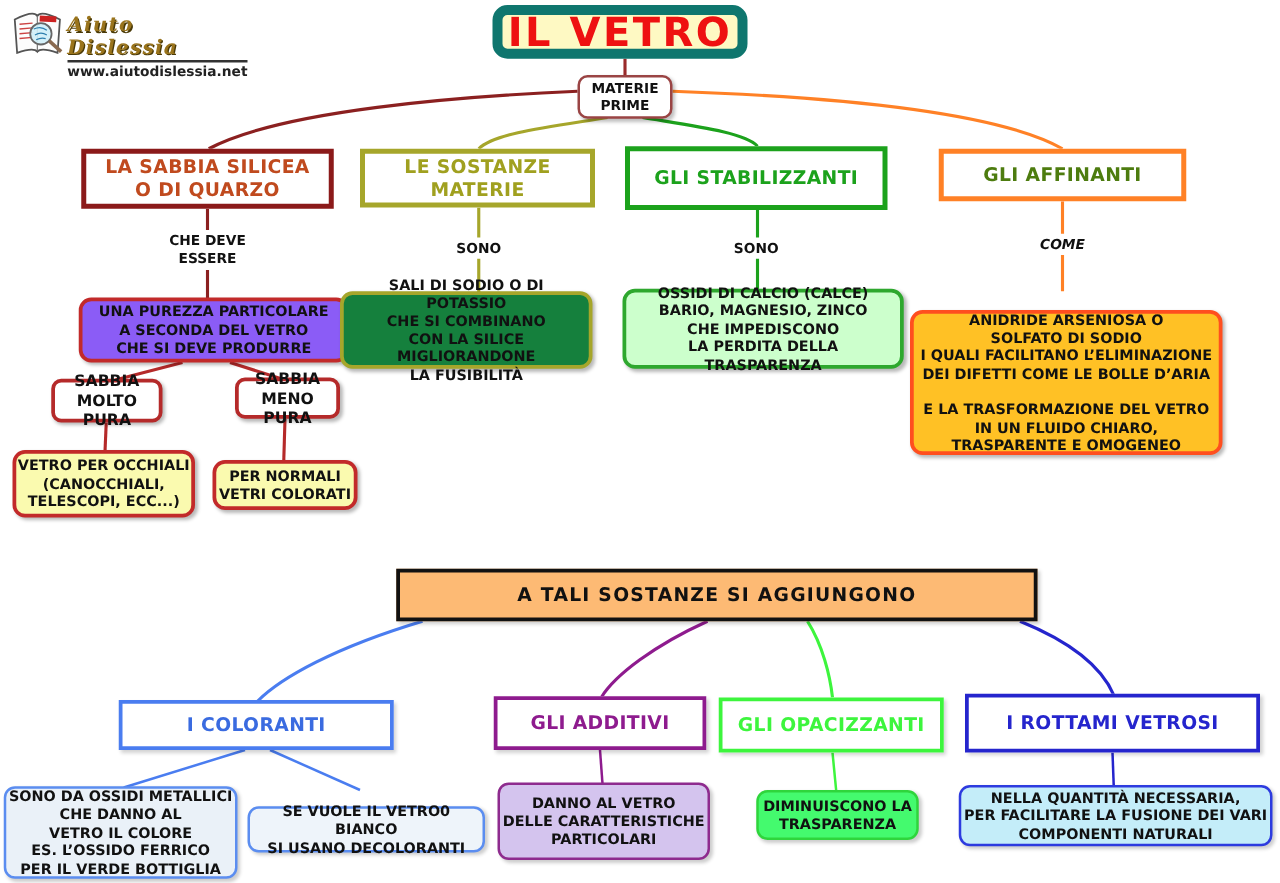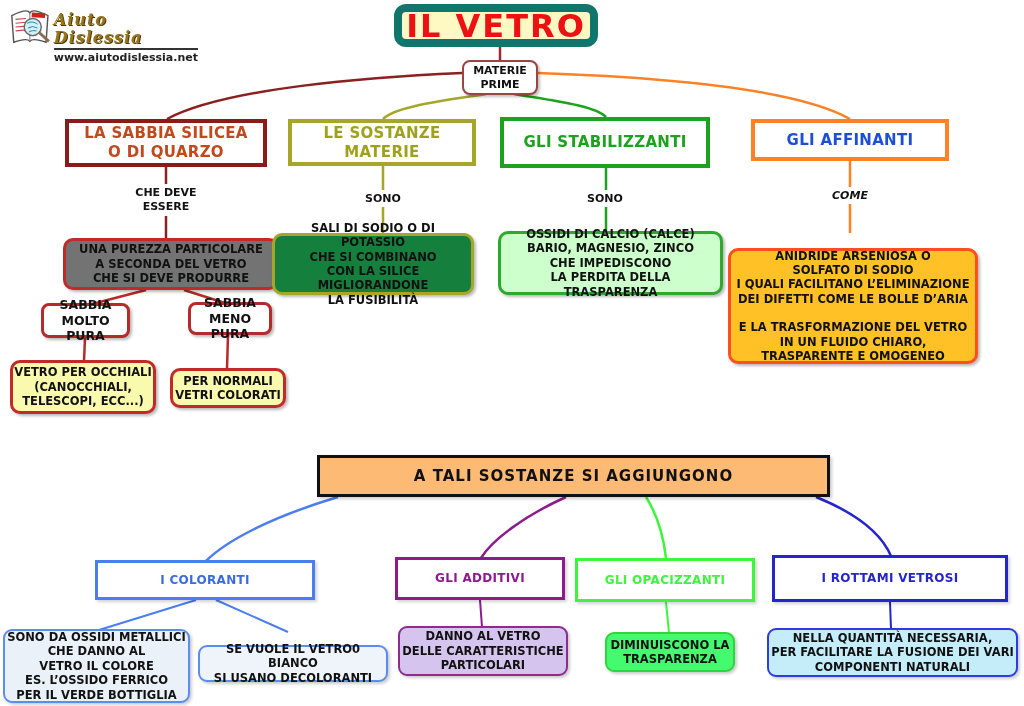--- a/index.html
+++ b/index.html
@@ -25,51 +25,51 @@
   }
   
   #title{left:394px;top:4px;width:204px;height:43px;border:8px solid #0f766e;border-radius:12px;
          color:#ee1111;font-size:32px;letter-spacing:2px;background:#fef9c3;}
   #materie{left:462px;top:60px;width:76px;height:35px;border:2.5px solid #9a4444;border-radius:8px;
            font-size:11px;color:#111;background:#fff;box-shadow:2px 2px 3px rgba(0,0,0,.25);}
   .hdr1{background:#fff;font-size:15px;letter-spacing:.3px;}
   #hdr-sabbia{left:65px;top:119px;width:202px;height:48px;border:4px solid #8b1a1a;color:#c04a1e;}
   #hdr-fondenti{left:288px;top:119px;width:188px;height:47px;border:4px solid #a6a62b;color:#a0a01f;}
   #hdr-stabilizzanti{left:500px;top:117px;width:210px;height:51px;border:4px solid #1ca21c;color:#1ca21c;}
-  #hdr-affinanti{left:751px;top:119px;width:198px;height:42px;border:4px solid #ff8126;color:#1d4ed8;}
+  #hdr-affinanti{left:751px;top:119px;width:198px;height:42px;border:4px solid #ff8126;color:#4d7c0f;}
   .linklbl{font-size:11px;color:#111;background:#fff;z-index:2;padding:1px 4px;}
   #lbl-sabbia{left:116px;top:184px;width:100px;height:32px;}
   #lbl-fondenti{left:352px;top:190px;width:62px;height:17px;}
   #lbl-stabilizzanti{left:574px;top:190px;width:62px;height:17px;}
   #lbl-affinanti{left:819px;top:187px;width:62px;height:17px;font-style:italic;}
   .det{font-size:11.5px;border-radius:10px;box-shadow:2px 2px 3px rgba(0,0,0,.28);color:#111;padding:2px;}
-  #det-purezza{left:63px;top:238px;width:216px;height:52px;background:#737373;border:3px solid #c22a2a;}
+  #det-purezza{left:63px;top:238px;width:216px;height:52px;background:#8b5cf6;border:3px solid #c22a2a;}
   #det-sali{left:272px;top:233px;width:202px;height:62px;background:#15803d;border:3px solid #a6a62b;}
   #det-ossidi{left:498px;top:231px;width:225px;height:64px;background:#ccffcc;border:3px solid #2ea82e;}
   #det-anidride{left:728px;top:248px;width:250px;height:116px;background:#ffc125;border:3px solid #ff4f1f;}
   .sand{background:#fff;border:3px solid #b52a2a;border-radius:8px;font-size:12.5px;color:#111;
         box-shadow:2px 2px 3px rgba(0,0,0,.28);}
   #sand-molto{left:41px;top:303px;width:89px;height:35px;}
   #sand-meno{left:188px;top:302px;width:84px;height:33px;}
   .use{background:#fafaaf;border:3px solid #c22a2a;border-radius:10px;font-size:11.5px;color:#111;
        box-shadow:2px 2px 3px rgba(0,0,0,.28);}
   #use-occhiali{left:10px;top:360px;width:146px;height:54px;}
   #use-colorati{left:170px;top:368px;width:116px;height:40px;}
   
   #black-box{left:317px;top:455px;width:513px;height:42px;border:3px solid #111;background:#fdba74;
              font-size:15px;letter-spacing:1px;color:#111;box-shadow:2px 2px 3px rgba(0,0,0,.2);}
-  .hdr2{background:#fff;font-size:12px;letter-spacing:.3px;box-shadow:2px 2px 3px rgba(0,0,0,.18);}
+  .hdr2{background:#fff;font-size:15px;letter-spacing:.3px;box-shadow:2px 2px 3px rgba(0,0,0,.18);}
   #hdr-coloranti{left:95px;top:560px;width:220px;height:40px;border:3.5px solid #4a7df0;color:#3a6be0;}
   #hdr-additivi{left:395px;top:557px;width:170px;height:43px;border:3.5px solid #8e1b8e;color:#8e1b8e;}
   #hdr-opacizzanti{left:575px;top:558px;width:180px;height:44px;border:3.5px solid #3df53d;color:#3df53d;}
   #hdr-rottami{left:772px;top:555px;width:236px;height:47px;border:3.5px solid #2525cd;color:#2525cd;}
   .det2{font-size:11.5px;border-radius:9px;color:#111;padding:2px;box-shadow:2px 2px 3px rgba(0,0,0,.2);}
   #det-ossidi-metallici{left:3px;top:629px;width:187px;height:74px;background:#eaf1f8;border:2.5px solid #5b8df0;}
   #det-decoloranti{left:198px;top:645px;width:190px;height:37px;background:#eef4fa;border:2.5px solid #5b8df0;}
-  #det-caratteristiche{left:398px;top:626px;width:170px;height:50px;background:#d4c4ee;border:2.5px solid #8e2b8e;}
+  #det-caratteristiche{left:398px;top:626px;width:170px;height:62px;background:#d4c4ee;border:2.5px solid #8e2b8e;}
   #det-trasparenza{left:605px;top:632px;width:130px;height:40px;background:#44fa6e;border:2.5px solid #2fd53c;}
   #det-quantita{left:767px;top:628px;width:251px;height:49px;background:#c4edf9;border:2.5px solid #2d3bdf;}
 </style>
 </head>
 <body>
 
 <svg id="wires" width="1024" height="706">
 
   <path d="M500,47 L500,60" stroke="#9a2b2b" stroke-width="2.5" fill="none"></path>
 

